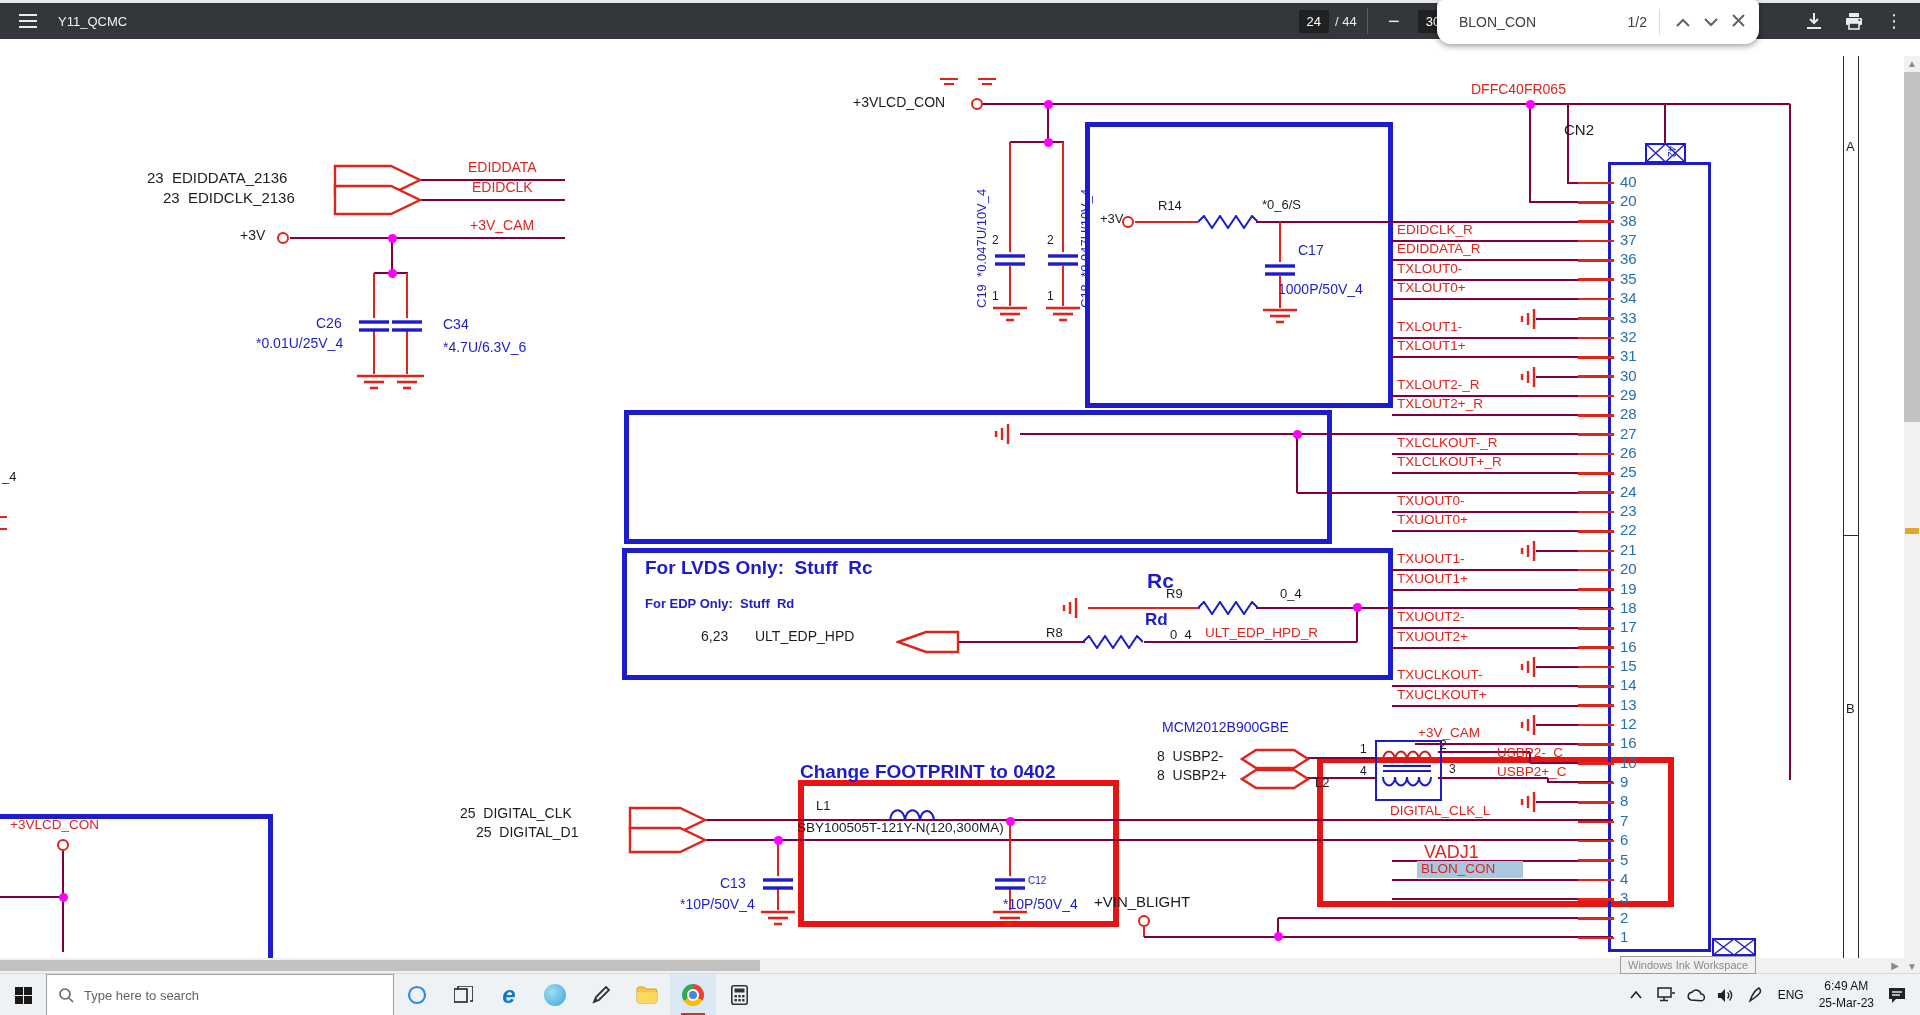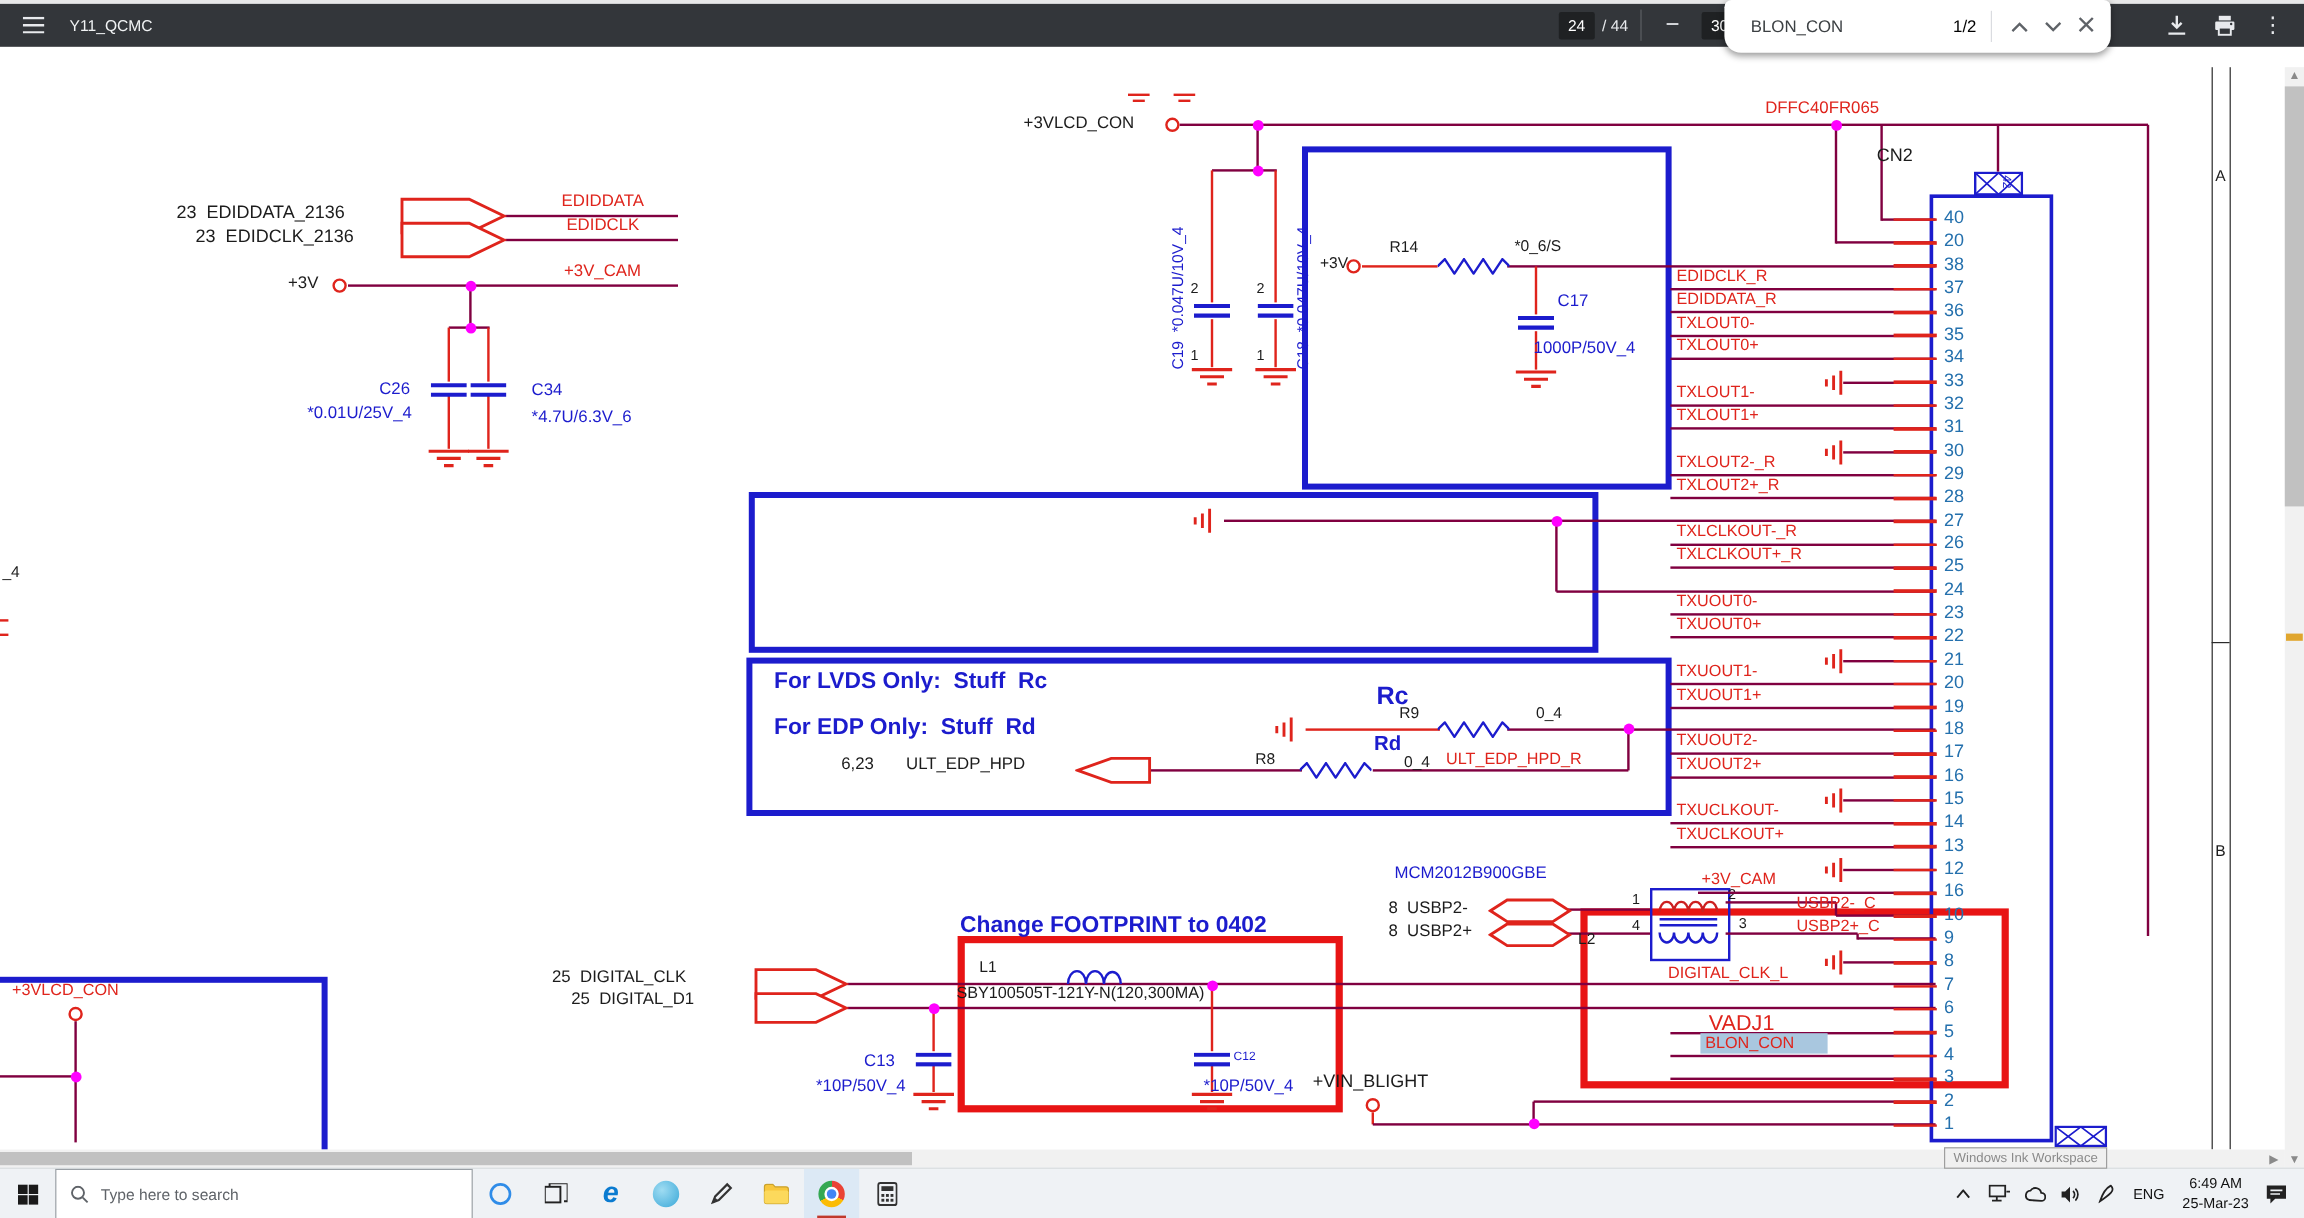--- a/index.html
+++ b/index.html
@@ -280,21 +280,21 @@
     <div class="sch-t" style="left: 1047px; top: 234px; color: rgb(28, 28, 28); font-size: 12px;">2</div>
     <div class="sch-t" style="left: 1047px; top: 290px; color: rgb(28, 28, 28); font-size: 12px;">1</div>
     <div class="sch-t" style="left: 1100px; top: 212px; color: rgb(28, 28, 28); font-size: 13px;">+3V</div>
     <div class="sch-t" style="left: 1158px; top: 199px; color: rgb(28, 28, 28); font-size: 13px;">R14</div>
     <div class="sch-t" style="left: 1262px; top: 198px; color: rgb(28, 28, 28); font-size: 13px;">*0_6/S</div>
     <div class="sch-t" style="left: 1298px; top: 243px; color: rgb(28, 28, 205); font-size: 14px;">C17</div>
     <div class="sch-t" style="left: 1278px; top: 282px; color: rgb(28, 28, 205); font-size: 14px;">1000P/50V_4</div>
     <div class="sch-t" style="left: 1471px; top: 82px; color: rgb(223, 36, 28); font-size: 14px;">DFFC40FR065</div>
     <div class="sch-t" style="left: 1564px; top: 122px; color: rgb(28, 28, 28); font-size: 15px;">CN2</div>
     <div class="sch-t" style="left: 645px; top: 558px; color: rgb(28, 28, 205); font-size: 19px; font-weight: bold;">For LVDS Only:  Stuff  Rc</div>
-    <div class="sch-t" style="left: 645px; top: 597px; color: rgb(28, 28, 205); font-size: 19px; font-weight: bold;">For EDP Only:  Stuff  Rd</div>
+    <div class="sch-t" style="left: 645px; top: 597px; color: rgb(28, 28, 205); font-size: 13px; font-weight: bold;">For EDP Only:  Stuff  Rd</div>
     <div class="sch-t" style="left: 701px; top: 629px; color: rgb(28, 28, 28); font-size: 14px;">6,23</div>
     <div class="sch-t" style="left: 755px; top: 629px; color: rgb(28, 28, 28); font-size: 14px;">ULT_EDP_HPD</div>
     <div class="sch-t" style="left: 1147px; top: 570px; color: rgb(28, 28, 205); font-size: 21px; font-weight: bold;">Rc</div>
     <div class="sch-t" style="left: 1166px; top: 587px; color: rgb(28, 28, 28); font-size: 13px;">R9</div>
     <div class="sch-t" style="left: 1280px; top: 587px; color: rgb(28, 28, 28); font-size: 13px;">0_4</div>
     <div class="sch-t" style="left: 1145px; top: 611px; color: rgb(28, 28, 205); font-size: 17px; font-weight: bold;">Rd</div>
     <div class="sch-t" style="left: 1046px; top: 626px; color: rgb(28, 28, 28); font-size: 13px;">R8</div>
     <div class="sch-t" style="left: 1170px; top: 628px; color: rgb(28, 28, 28); font-size: 13px;">0_4</div>
     <div class="sch-t" style="left: 1205px; top: 626px; color: rgb(223, 36, 28); font-size: 13.5px;">ULT_EDP_HPD_R</div>
     <div class="sch-t" style="left: 1162px; top: 720px; color: rgb(28, 28, 205); font-size: 14px;">MCM2012B900GBE</div>
@@ -543,21 +543,21 @@
         <rect x="1" y="5" width="16" height="7" rx="1" fill="#e8eaed"></rect>
         <rect x="4" y="10" width="10" height="6" fill="#33363a" stroke="#e8eaed" stroke-width="1.6"></rect>
         <circle cx="14.3" cy="7" r="1" fill="#33363a"></circle>
       </svg>
   </span>
   <span class="tb-ico" style="margin-right:10px;font-size:18px;letter-spacing:0">⋮</span>
 </div>
 
 <div id="findbar" class="abs">
   <span style="margin-left:22px;flex:1">BLON_CON</span>
-  <span style="color:#000000">1/2</span>
+  <span style="color:#404040">1/2</span>
   <span style="width:1px;height:26px;background:#dadce0;margin:0 12px"></span>
   <span style="padding:4px;cursor:pointer">
     <svg width="14" height="9" viewBox="0 0 14 9">
         <path d="M1 8 L7 2 L13 8" stroke="#5f6368" stroke-width="2" fill="none"></path>
       </svg>
   </span>
   <span style="padding:4px 4px 4px 10px;cursor:pointer">
     <svg width="14" height="9" viewBox="0 0 14 9">
         <path d="M1 1 L7 7 L13 1" stroke="#5f6368" stroke-width="2" fill="none"></path>
       </svg>

